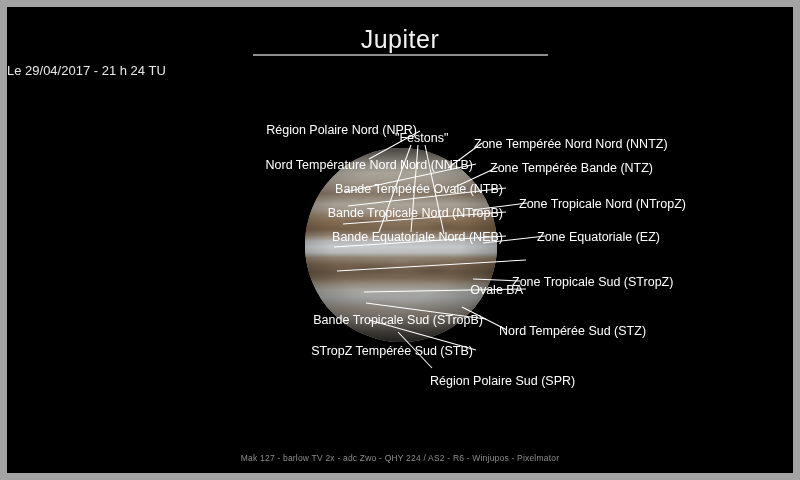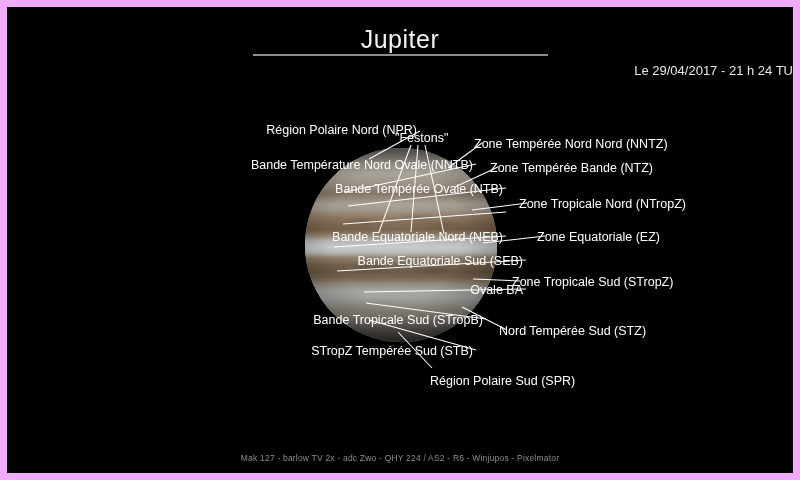--- a/index.html
+++ b/index.html
@@ -1,21 +1,21 @@
 <!DOCTYPE html>
 <html><head>
 <meta charset="utf-8">
 <style>
   html,body{margin:0;padding:0;background:#1a1a1a;}
   body{font-family:"Liberation Sans",sans-serif;}
 
   #root{
     position:relative;
     width:800px;height:480px;
-    background:#f0abfc;
+    background:#a3a3a3;
     overflow:hidden;
   }
   #canvas{
     position:absolute;
     left:7px;top:7px;
     width:786px;height:466px;
     background:#000;
     overflow:hidden;
   }
 
@@ -27,21 +27,21 @@
     font-size:25px;
     letter-spacing:.5px;
   }
   #title-rule{
     position:absolute;
     left:246px;top:47px;width:295px;height:2px;
     background:#8e8e8e;
   }
   #subtitle{
     position:absolute;left:0;top:56px;width:786px;
-    text-align:right;
+    text-align:left;
     color:#e8e8e8;
     font-size:13px;
   }
 
   
   #planet-wrap{
     position:absolute;
     left:291px;top:134px;
     width:206px;height:208px;
   }
@@ -180,24 +180,24 @@
         <line x1="491" y1="160" x2="448" y2="180"></line>
         <line x1="520" y1="196" x2="465" y2="203"></line>
         <line x1="538" y1="229" x2="476" y2="236"></line>
         <line x1="513" y1="274" x2="466" y2="272"></line>
         <line x1="500" y1="323" x2="455" y2="300"></line>
         <line x1="425" y1="361" x2="391" y2="325"></line>
       </g>
     </svg>
 
     <div class="lbl l" style="right:376px;top:116px">Région Polaire Nord (NPR)</div>
-    <div class="lbl l" style="right:320px;top:151px">Bande Température Nord Ovale (NNTB)</div>
+    <div class="lbl l" style="right:320px;top:151px">Nord Température Nord Nord (NNTB)</div>
     <div class="lbl l" style="right:290px;top:175px">Bande Tempérée Ovale (NTB)</div>
+    <div class="lbl l" style="right:290px;top:199px">Bande Tropicale Nord (NTropB)</div>
     <div class="lbl l" style="right:290px;top:223px">Bande Equatoriale Nord (NEB)</div>
-    <div class="lbl l" style="right:270px;top:247px">Bande Equatoriale Sud (SEB)</div>
     <div class="lbl l" style="right:270px;top:276px">Ovale BA</div>
     <div class="lbl l" style="right:310px;top:306px">Bande Tropicale Sud (STropB)</div>
     <div class="lbl l" style="right:320px;top:337px">STropZ Tempérée Sud (STB)</div>
 
     <div class="lbl r" style="left:388px;top:124px">"Festons"</div>
 
     <div class="lbl r" style="left:467px;top:130px">Zone Tempérée Nord Nord (NNTZ)</div>
     <div class="lbl r" style="left:483px;top:154px">Zone Tempérée Bande (NTZ)</div>
     <div class="lbl r" style="left:512px;top:190px">Zone Tropicale Nord (NTropZ)</div>
     <div class="lbl r" style="left:530px;top:223px">Zone Equatoriale (EZ)</div>

